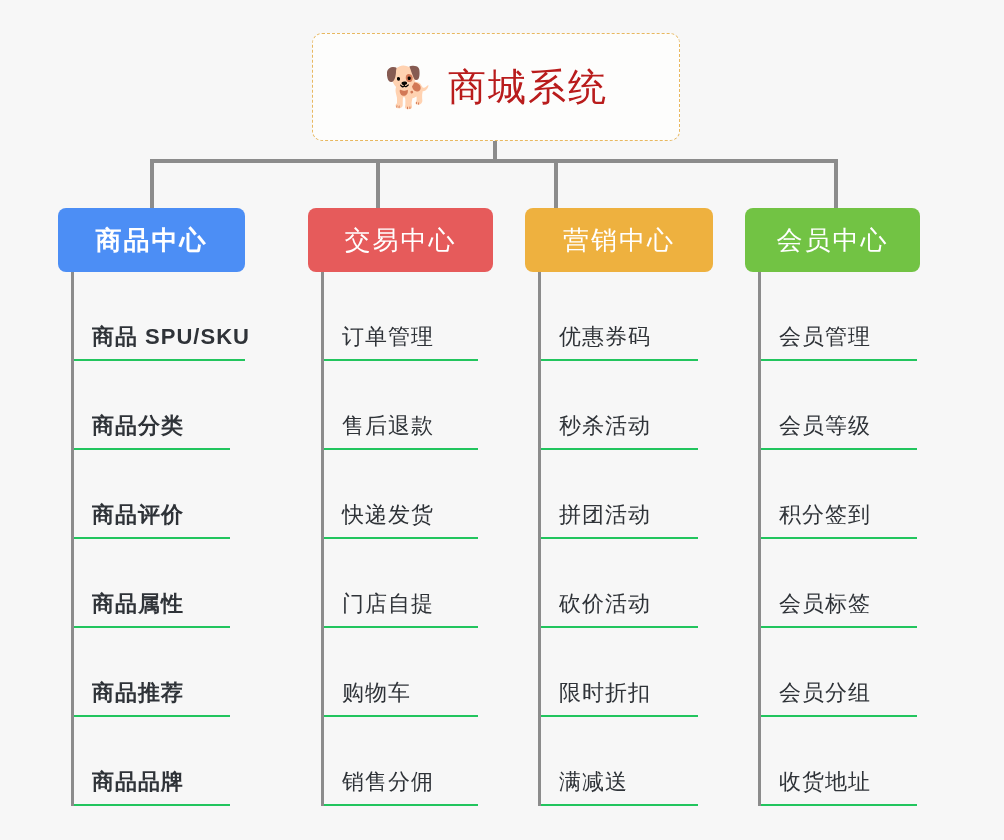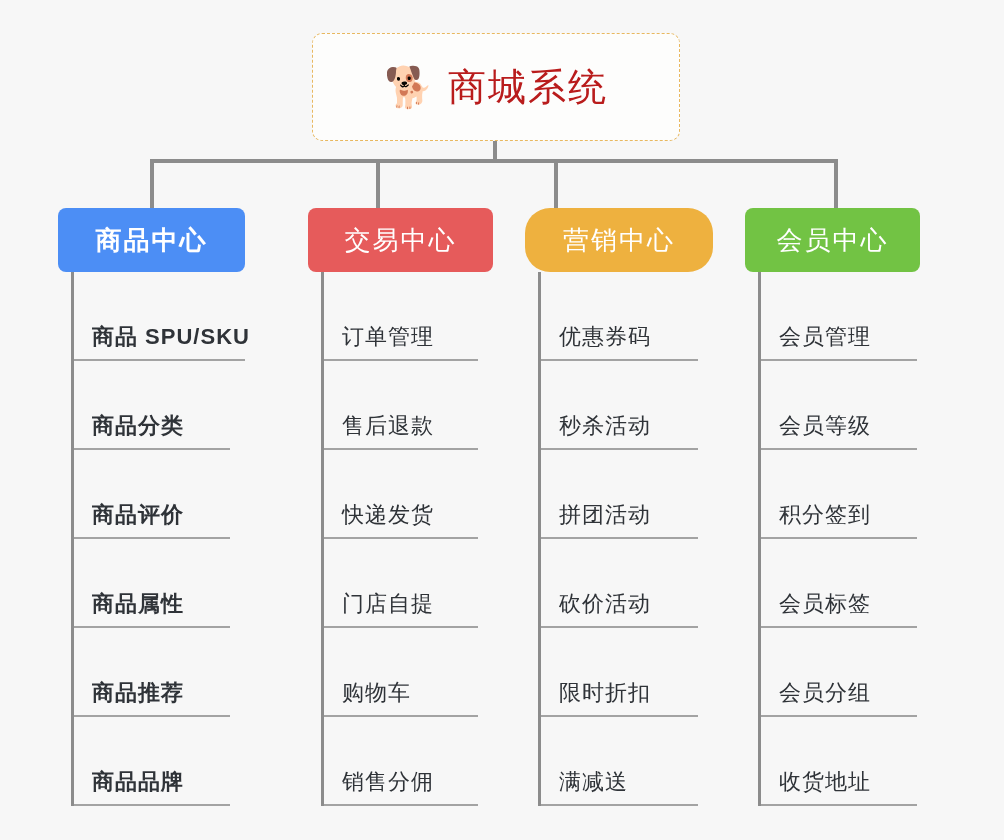--- a/index.html
+++ b/index.html
@@ -95,21 +95,21 @@
     margin-left: 13px;
   }
   .child-item {
     height: 89px;
     display: flex;
     align-items: flex-end;
     justify-content: flex-start;
     box-sizing: border-box;
   }
   .child-underline {
-    border-bottom: 2px solid #a3a3a3;
+    border-bottom: 2px solid #22c55e;
     padding: 0 18px 7px 18px;
     font-size: 22px;
     color: #2f3338;
     white-space: nowrap;
     letter-spacing: 1px;
     margin-left: -15px;
     box-sizing: border-box;
     min-width: 100%;
   }
   .child-item .child-underline { width: auto; }
@@ -173,21 +173,21 @@
       <div class="child-item">
           <span class="child-underline">购物车</span>
         </div>
       <div class="child-item">
           <span class="child-underline">销售分佣</span>
         </div>
     </div>
   </div>
 
   <div class="column" id="col-2" style="left: 525px; width: 188px;">
-    <div class="cat-header" id="hdr-2" style="background: rgb(238, 177, 63); width: 188px; border-radius: 25px;">营销中心</div>
+    <div class="cat-header" id="hdr-2" style="background: rgb(238, 177, 63); width: 188px;">营销中心</div>
     <div class="cat-children">
       <div class="child-item">
           <span class="child-underline">优惠券码</span>
         </div>
       <div class="child-item">
           <span class="child-underline">秒杀活动</span>
         </div>
       <div class="child-item">
           <span class="child-underline">拼团活动</span>
         </div>

